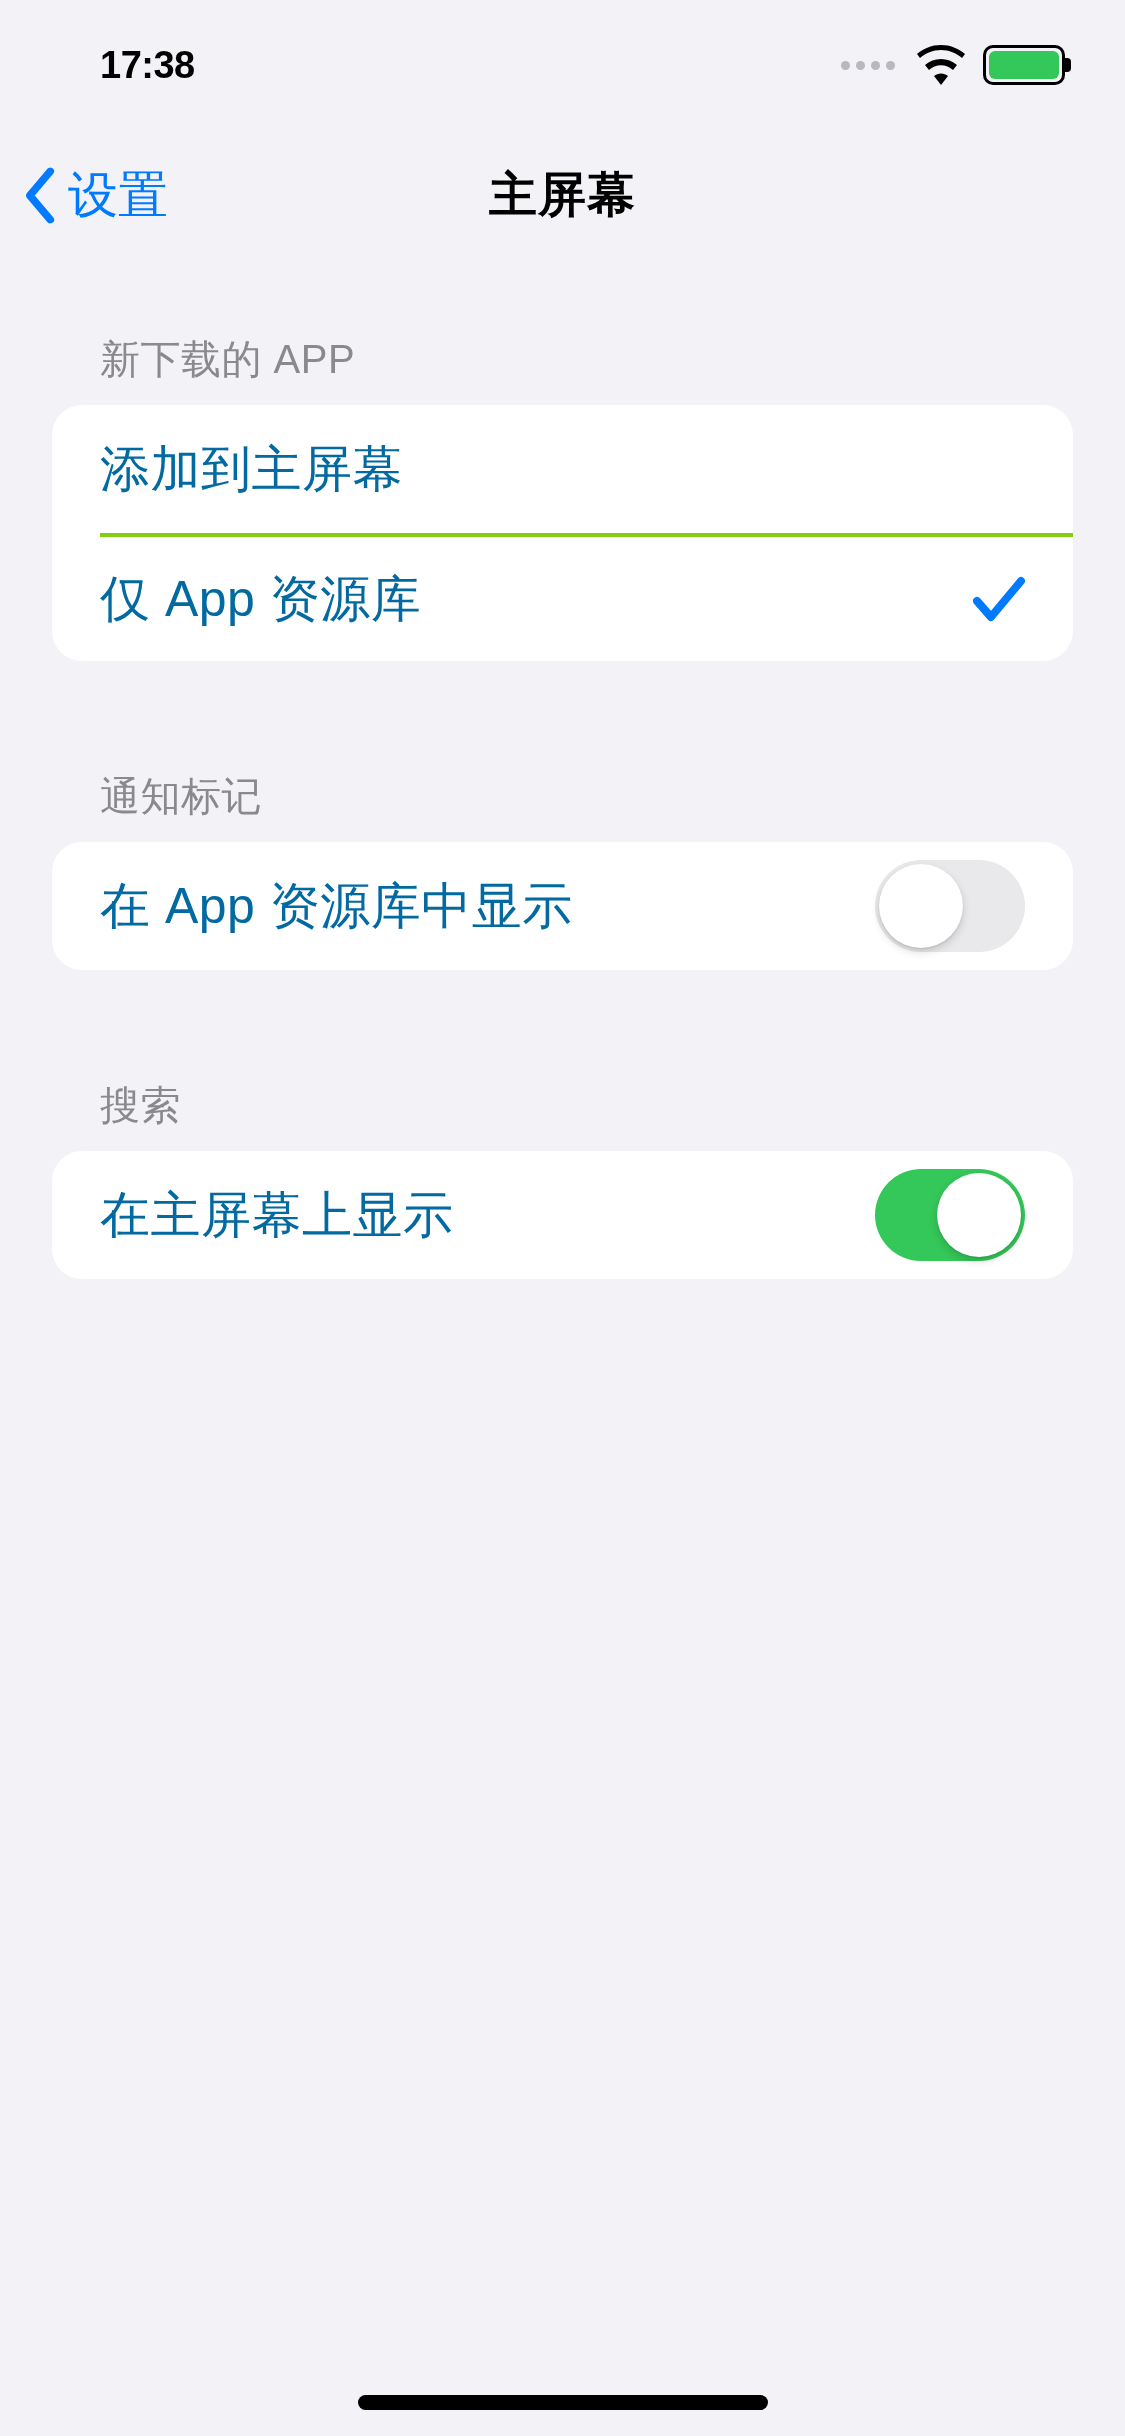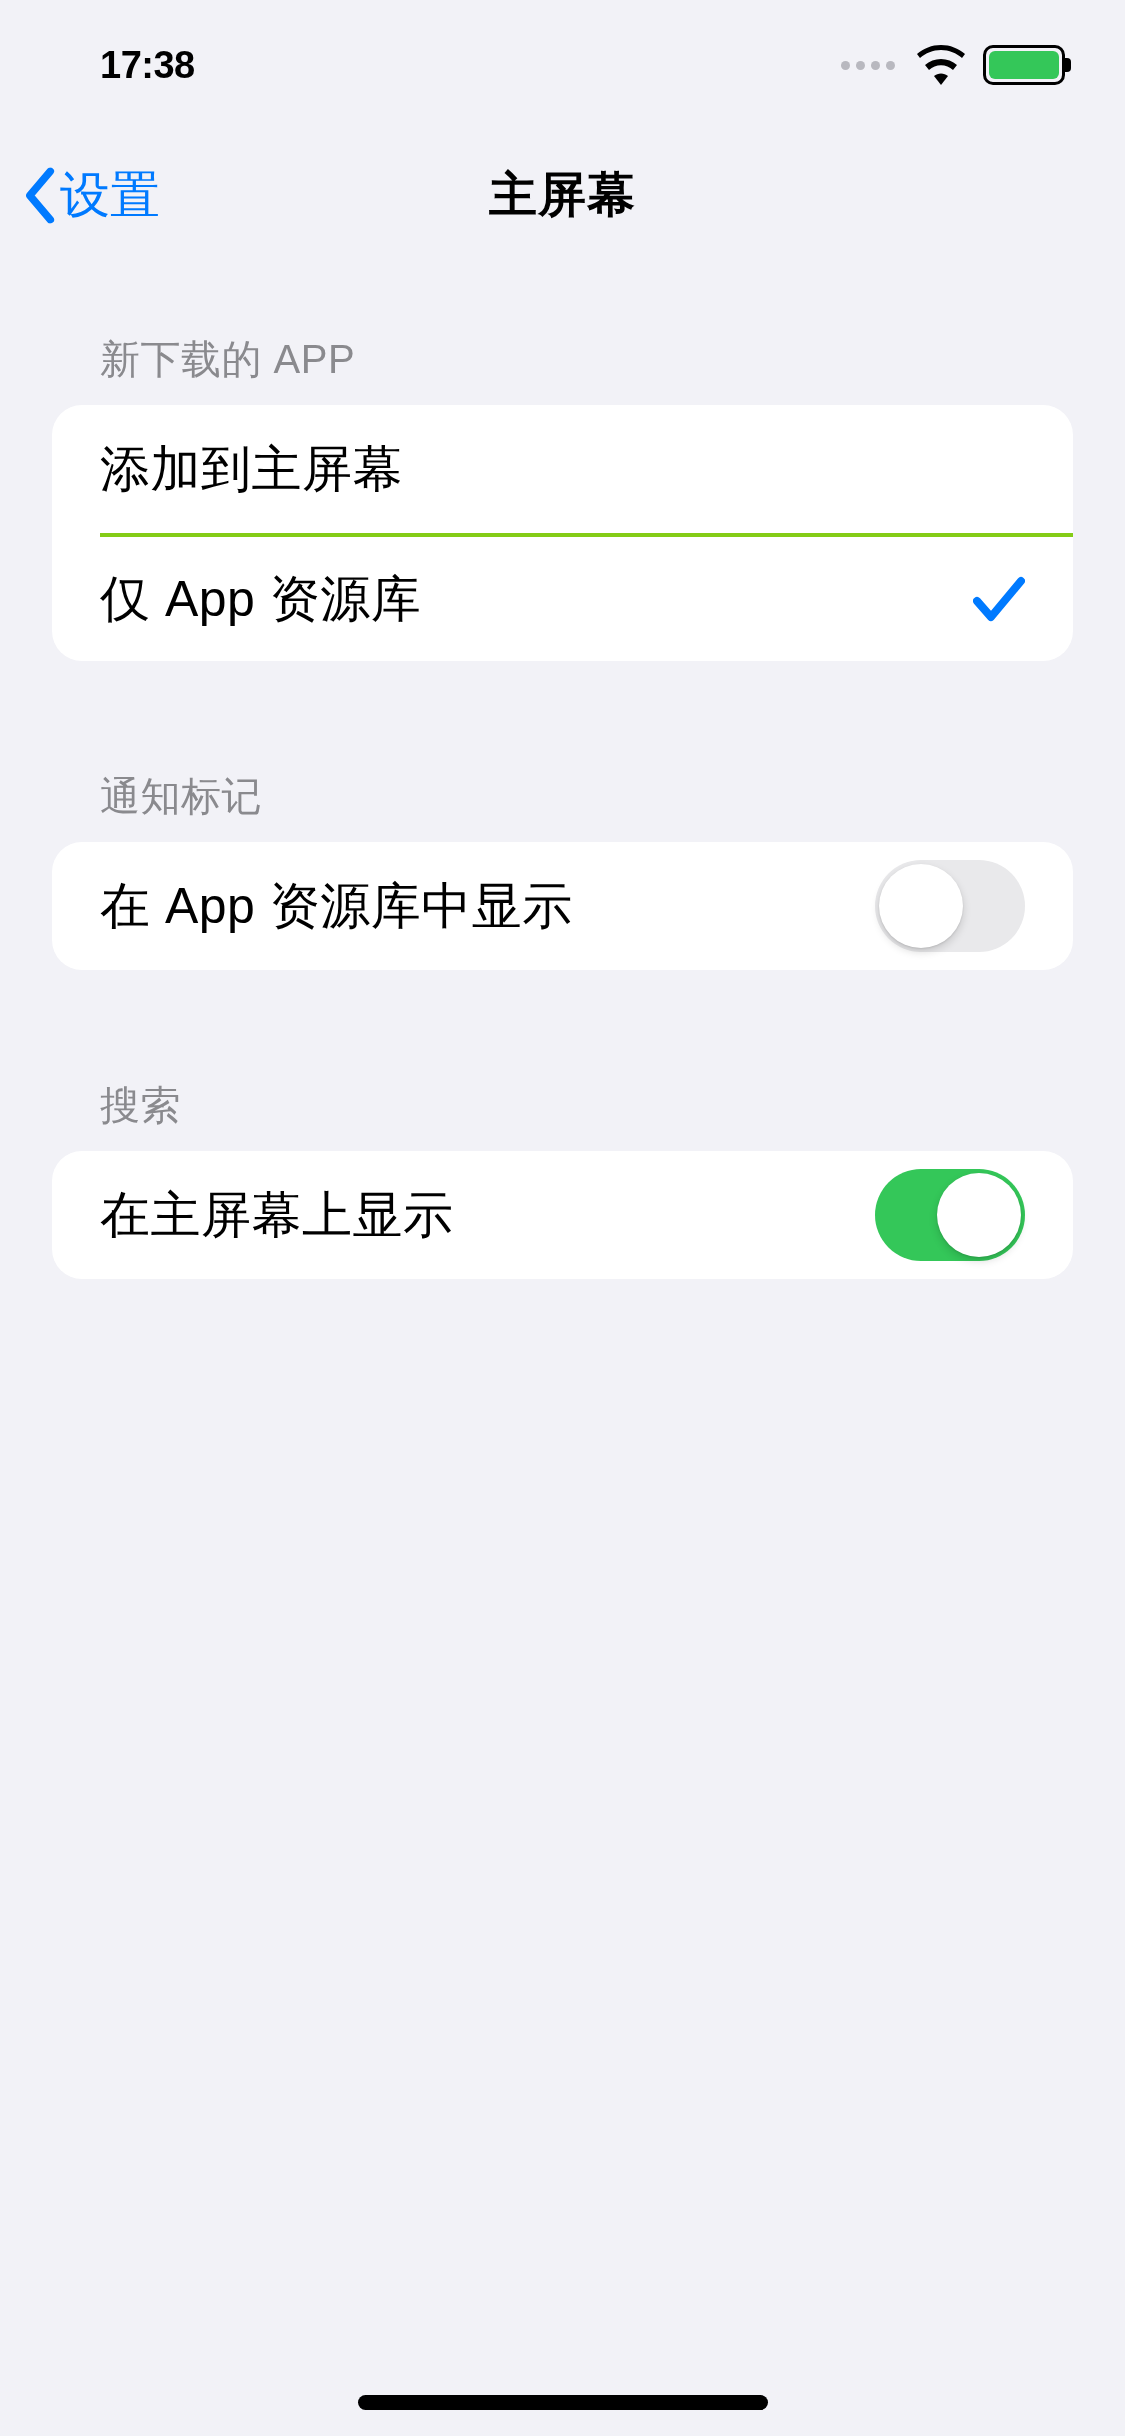--- a/index.html
+++ b/index.html
@@ -80,21 +80,21 @@
       display: flex;
       align-items: center;
     }
     .nav-back {
       position: absolute;
       left: 22px;
       top: 50%;
       transform: translateY(-50%);
       display: flex;
       align-items: center;
-      gap: 0;
+      gap: 8px;
       color: #007aff;
     }
     .nav-back svg {
       width: 38px;
       height: 56px;
     }
     .nav-back-label {
       font-size: 50px;
     }
     .nav-title {
@@ -133,21 +133,21 @@
       padding: 0 48px;
       min-height: 128px;
     }
     .row + .row {
       border-top: 4px solid #84cc16;
       margin-left: 48px;
       padding-left: 0;
     }
     .row-label {
       font-size: 50px;
-      color: #000000;
+      color: #0369a1;
       letter-spacing: 0.5px;
     }
     .checkmark svg {
       width: 52px;
       height: 48px;
       display: block;
     }
     .toggle {
       width: 150px;
       height: 92px;

